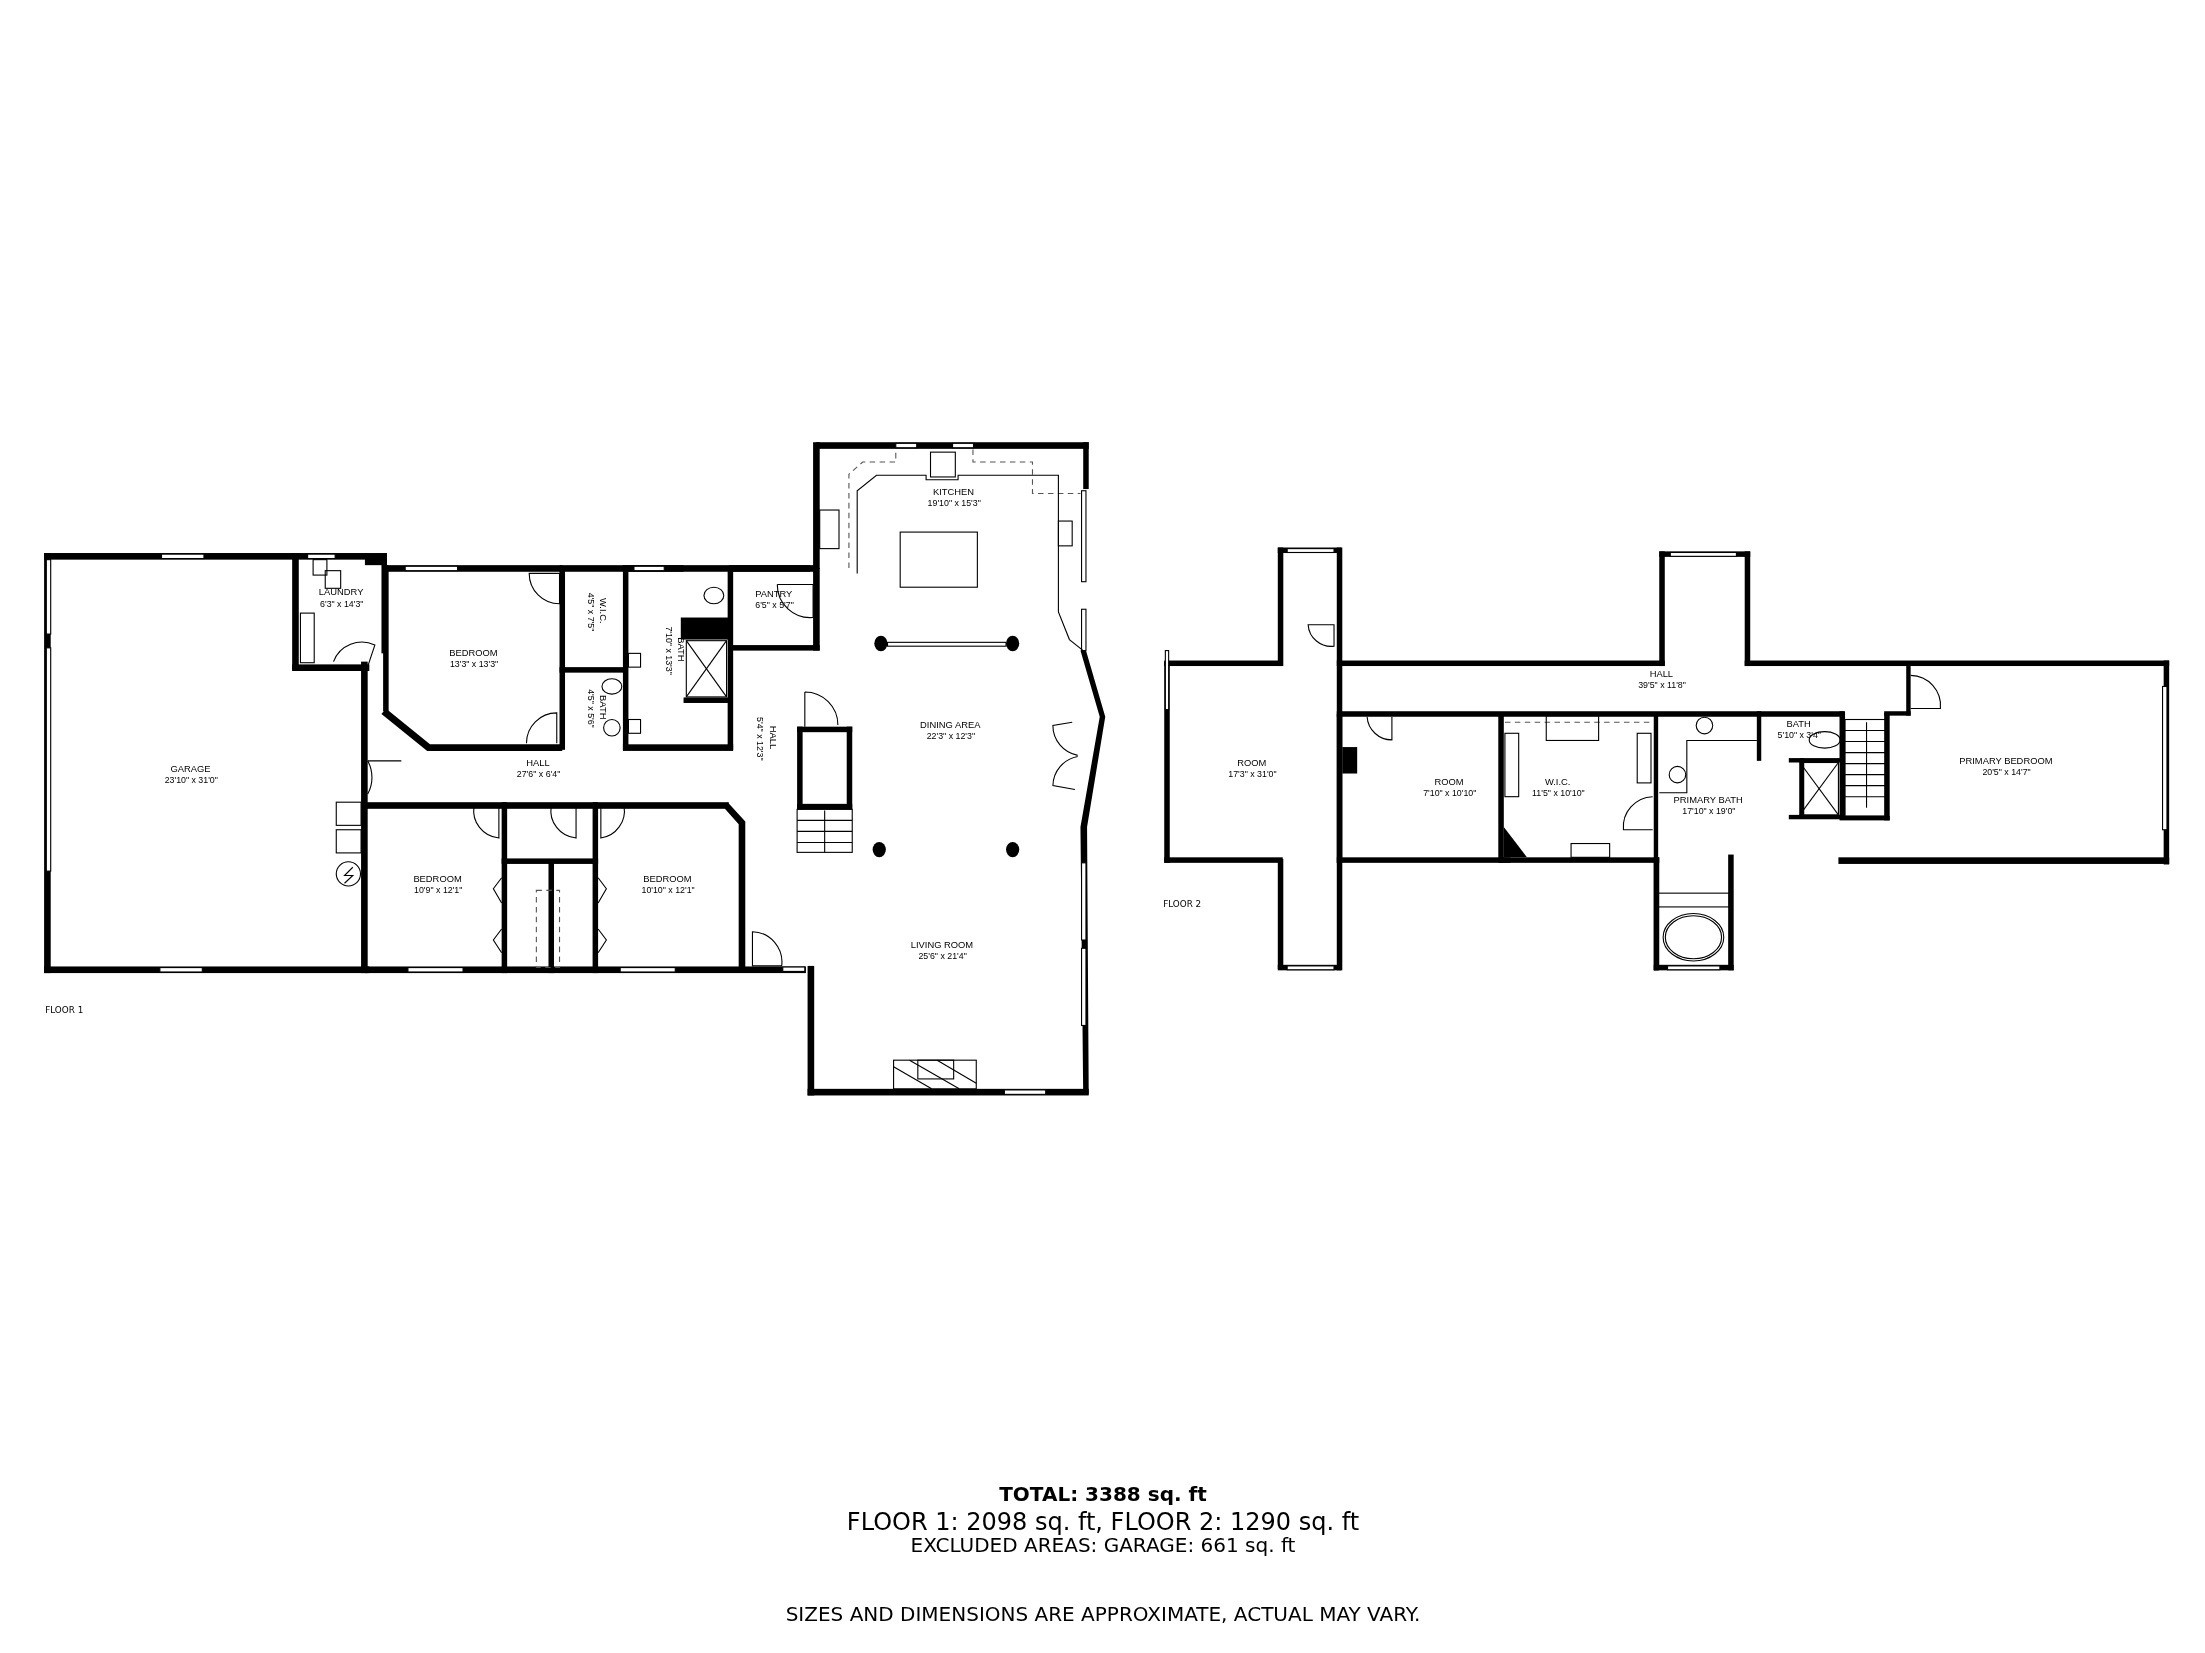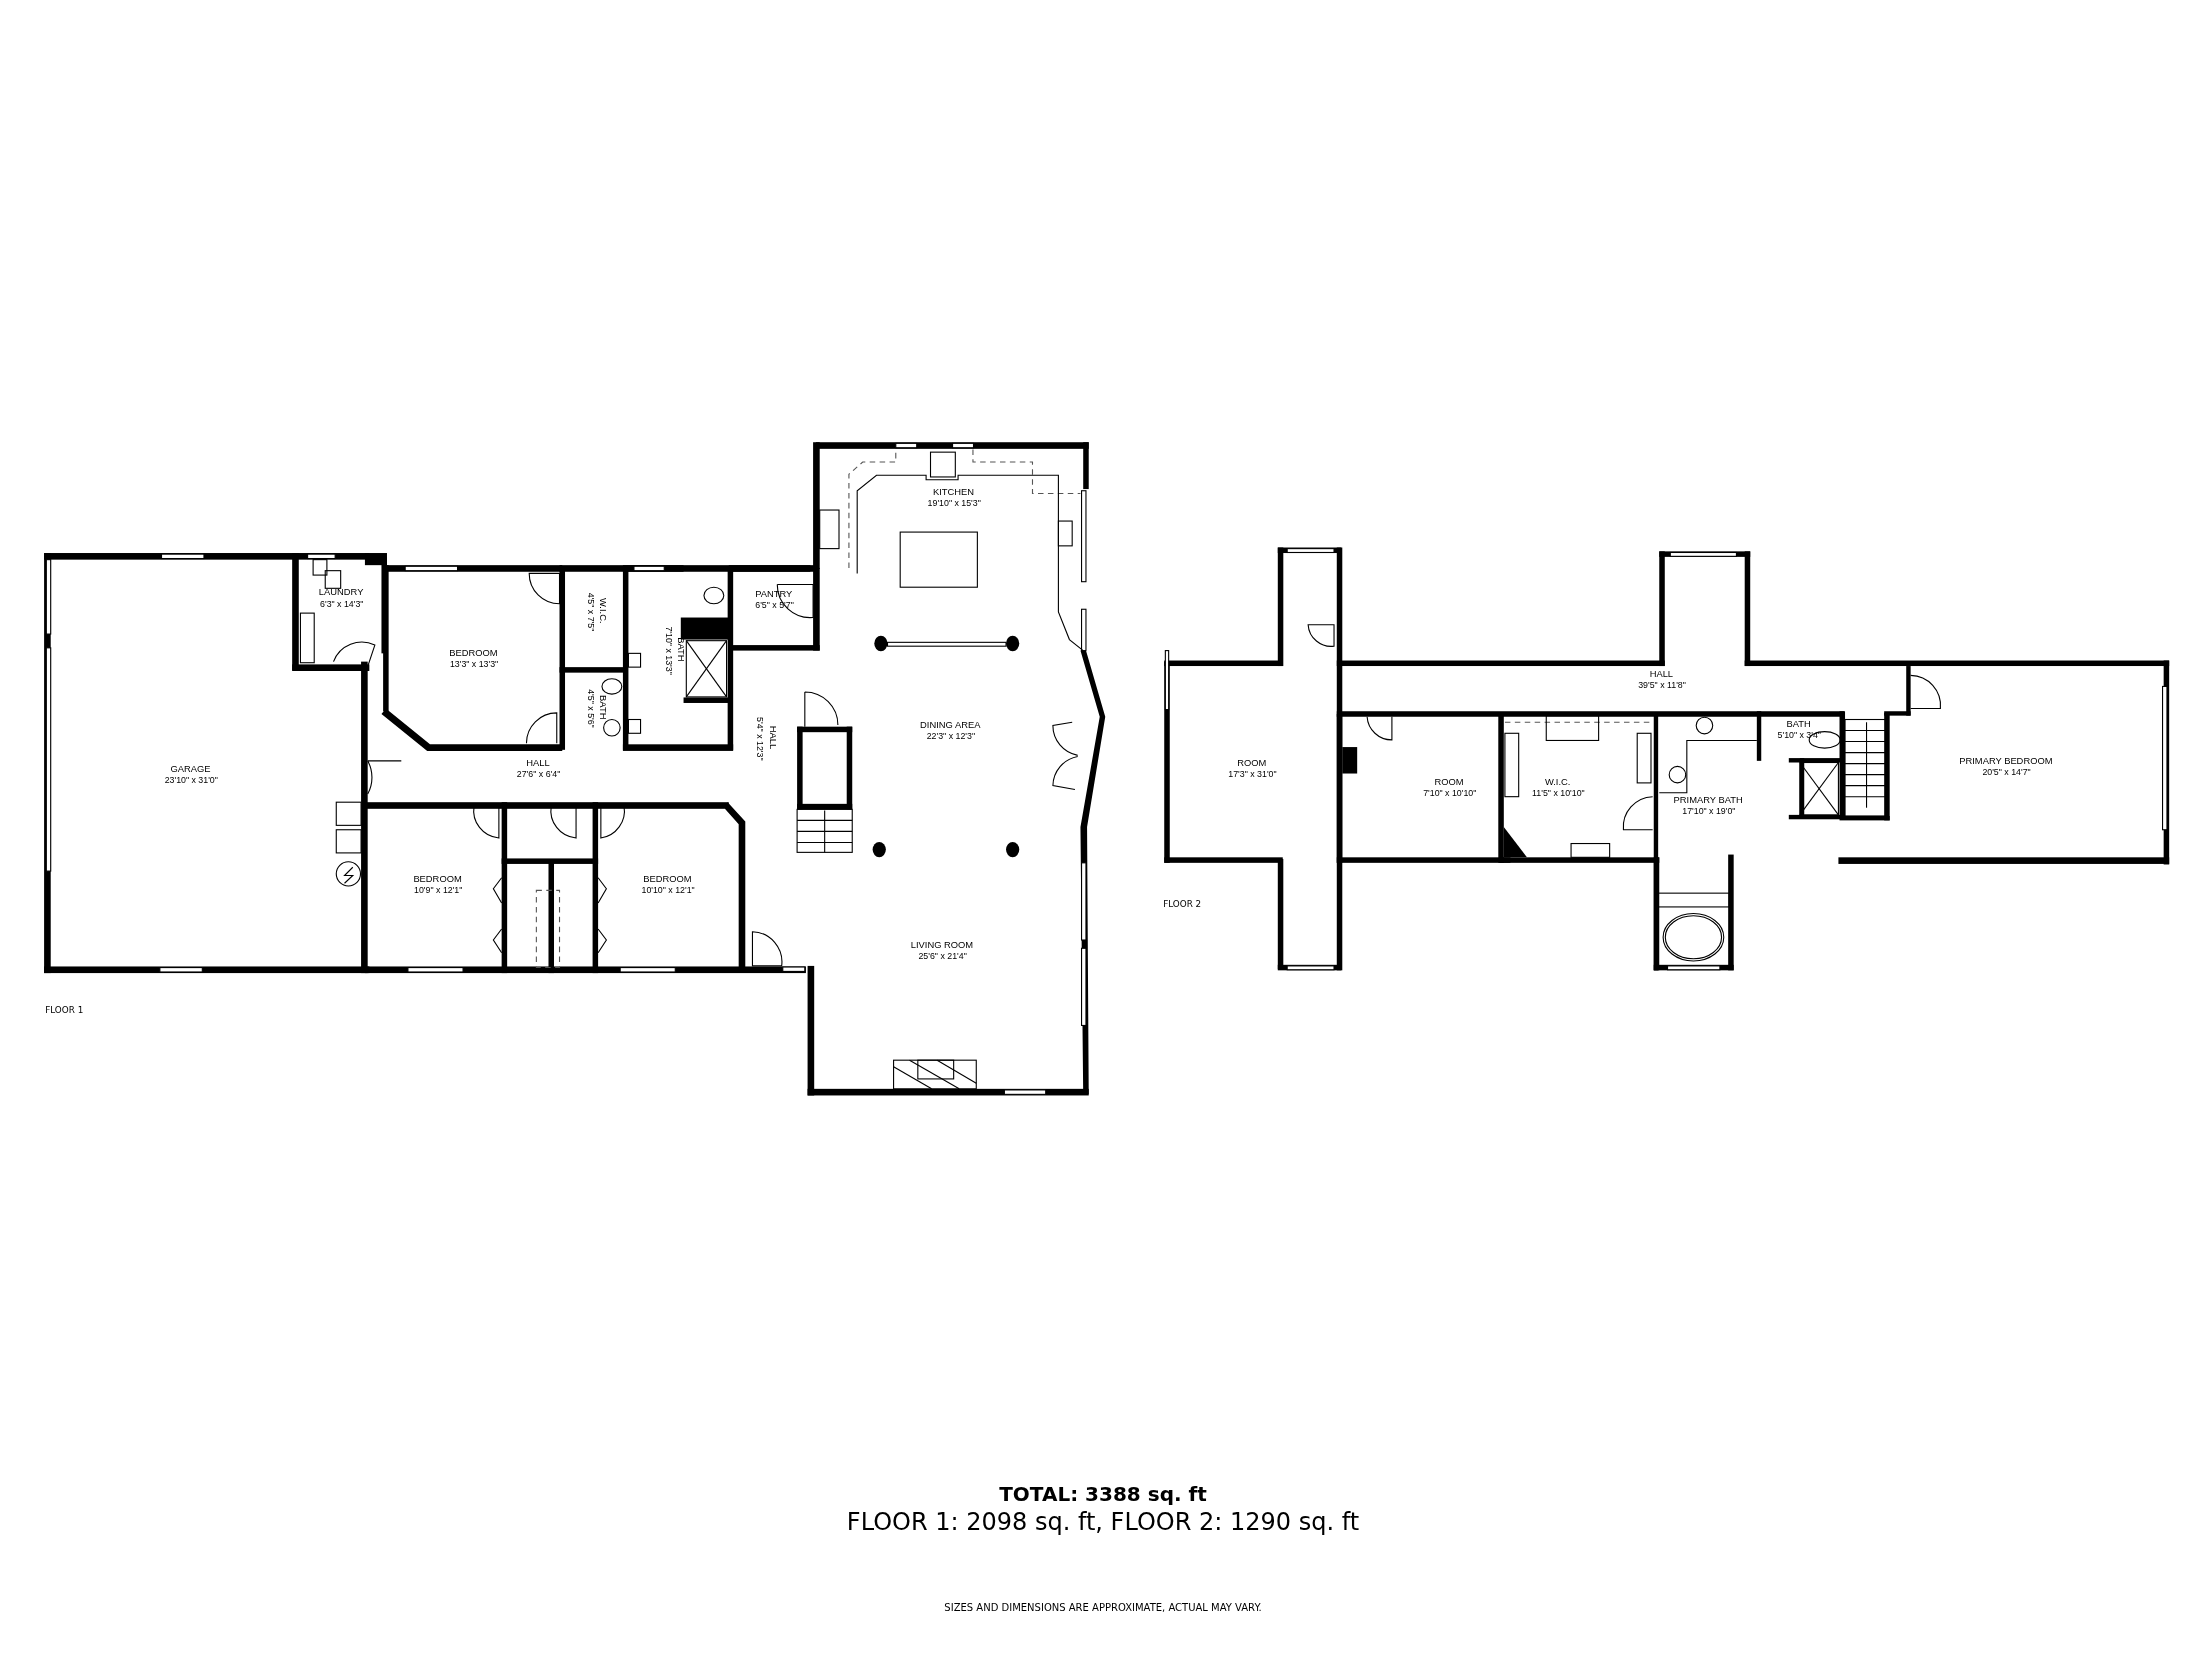--- a/index.html
+++ b/index.html
@@ -7,21 +7,21 @@
   svg#plan { position: absolute; left: 0; top: 0; width: 2205px; height: 1654px; }
   .wall { fill: #000; }
   .thin { fill: none; stroke: #000; stroke-width: 2; }
   .thin-dash { fill: none; stroke: #555; stroke-width: 2; stroke-dasharray: 10 8; }
   .win { fill: #fff; stroke: #000; stroke-width: 2; }
   .room-name { font-family: "Liberation Sans", sans-serif; font-size: 17px; text-anchor: middle; fill: #000; }
   .room-dim { font-family: "Liberation Sans", sans-serif; font-size: 16px; text-anchor: middle; fill: #000; }
   .floor-label { font-family: "DejaVu Sans", sans-serif; font-size: 16px; fill: #000; }
   .summary { position: absolute; left: 772px; width: 662px; text-align: center; font-family: "DejaVu Sans", sans-serif; }
   .sum-row { position: absolute; left: 0; width: 100%; text-align: center; }
-  .disclaimer { font-size: 10px; }
+  .disclaimer { font-size: 20px; }
 </style>
 </head>
 <body>
 
 <svg id="plan" viewBox="0 0 4000 3000" xmlns="http://www.w3.org/2000/svg">
 
   <g>
 
     <g>
       <rect class="wall" x="80" y="1003" width="590" height="12"></rect>
@@ -365,15 +365,16 @@
       <tspan x="3640" y="1405" class="room-dim">20'5" x 14'7"</tspan>
     </text>
 
     <text class="floor-label" x="2110" y="1645">FLOOR 2</text>
   </g>
 </svg>
 
 <div class="summary" style="top:0;height:1160px;">
   <div class="sum-row" style="top:1482px;font-weight:bold;font-size:20px;">TOTAL: 3388 sq. ft</div>
   <div class="sum-row" style="top:1508px;font-size:24px;">FLOOR 1: 2098 sq. ft, FLOOR 2: 1290 sq. ft</div>
+  <div class="sum-row" style="top:1533px;font-size:20px;">EXCLUDED AREAS: GARAGE: 661 sq. ft</div>
   <div class="sum-row disclaimer" style="top:1602px;">SIZES AND DIMENSIONS ARE APPROXIMATE, ACTUAL MAY VARY.</div>
 </div>
 
 
 </body></html>

